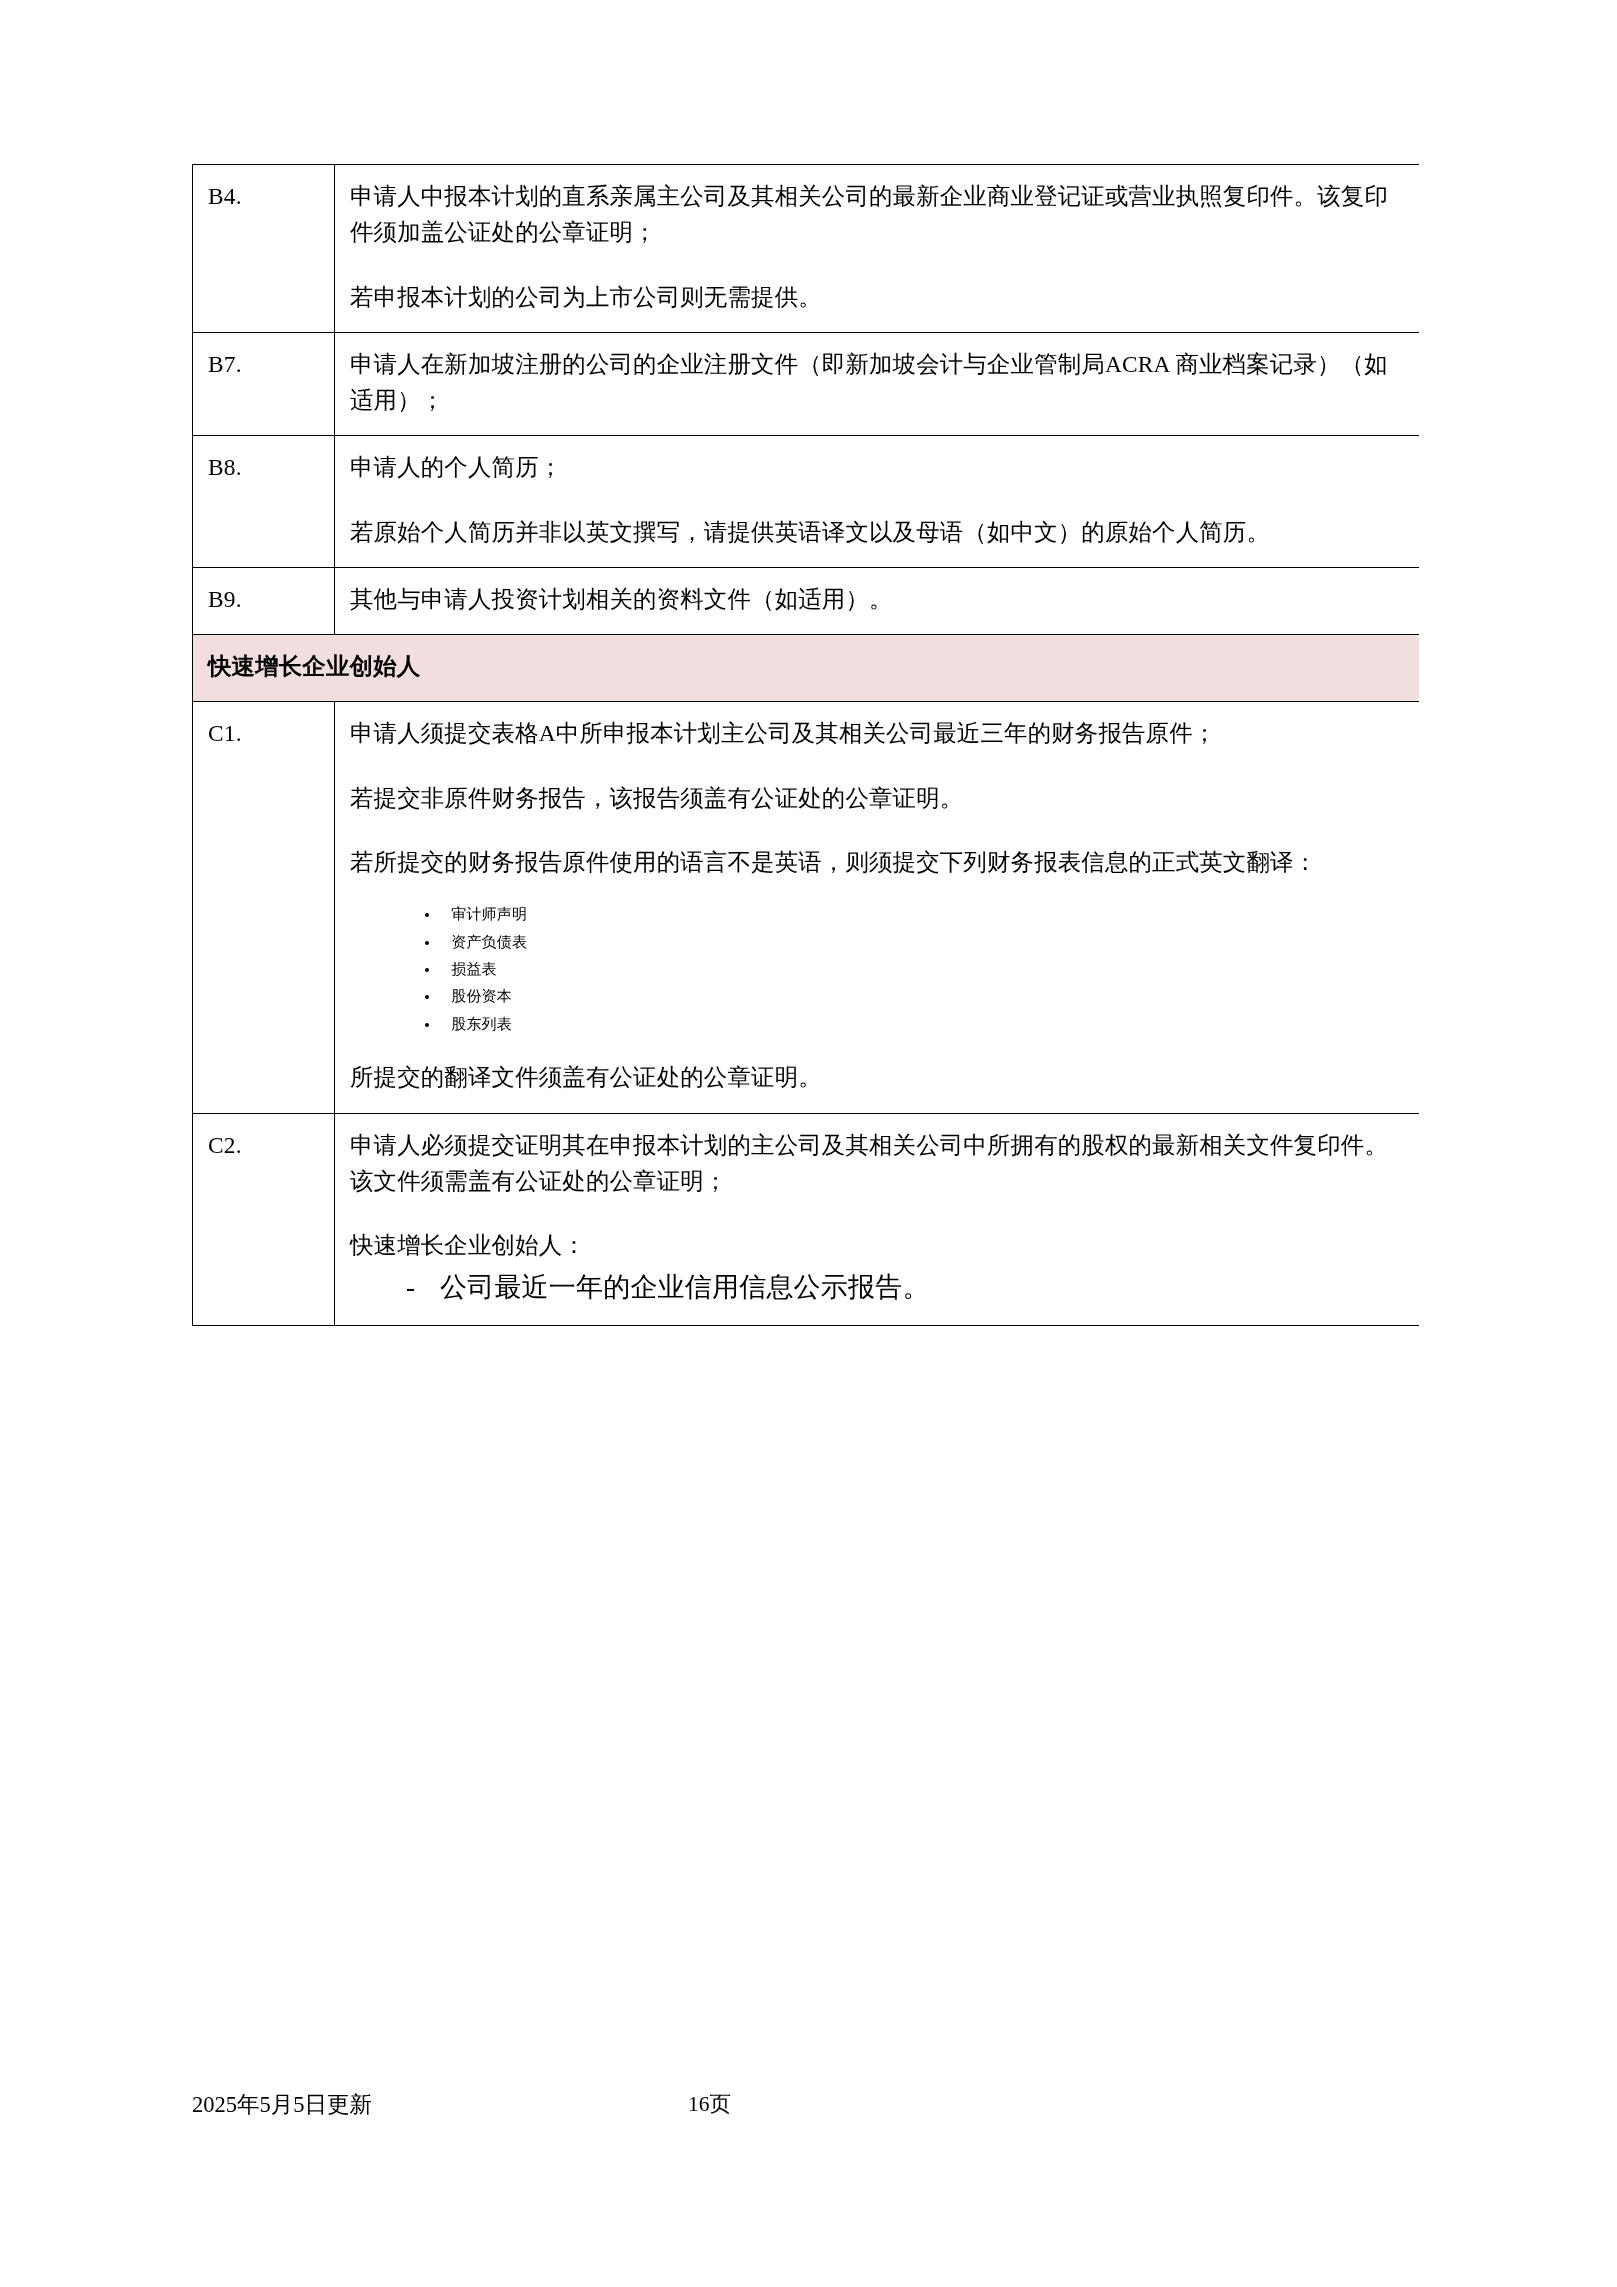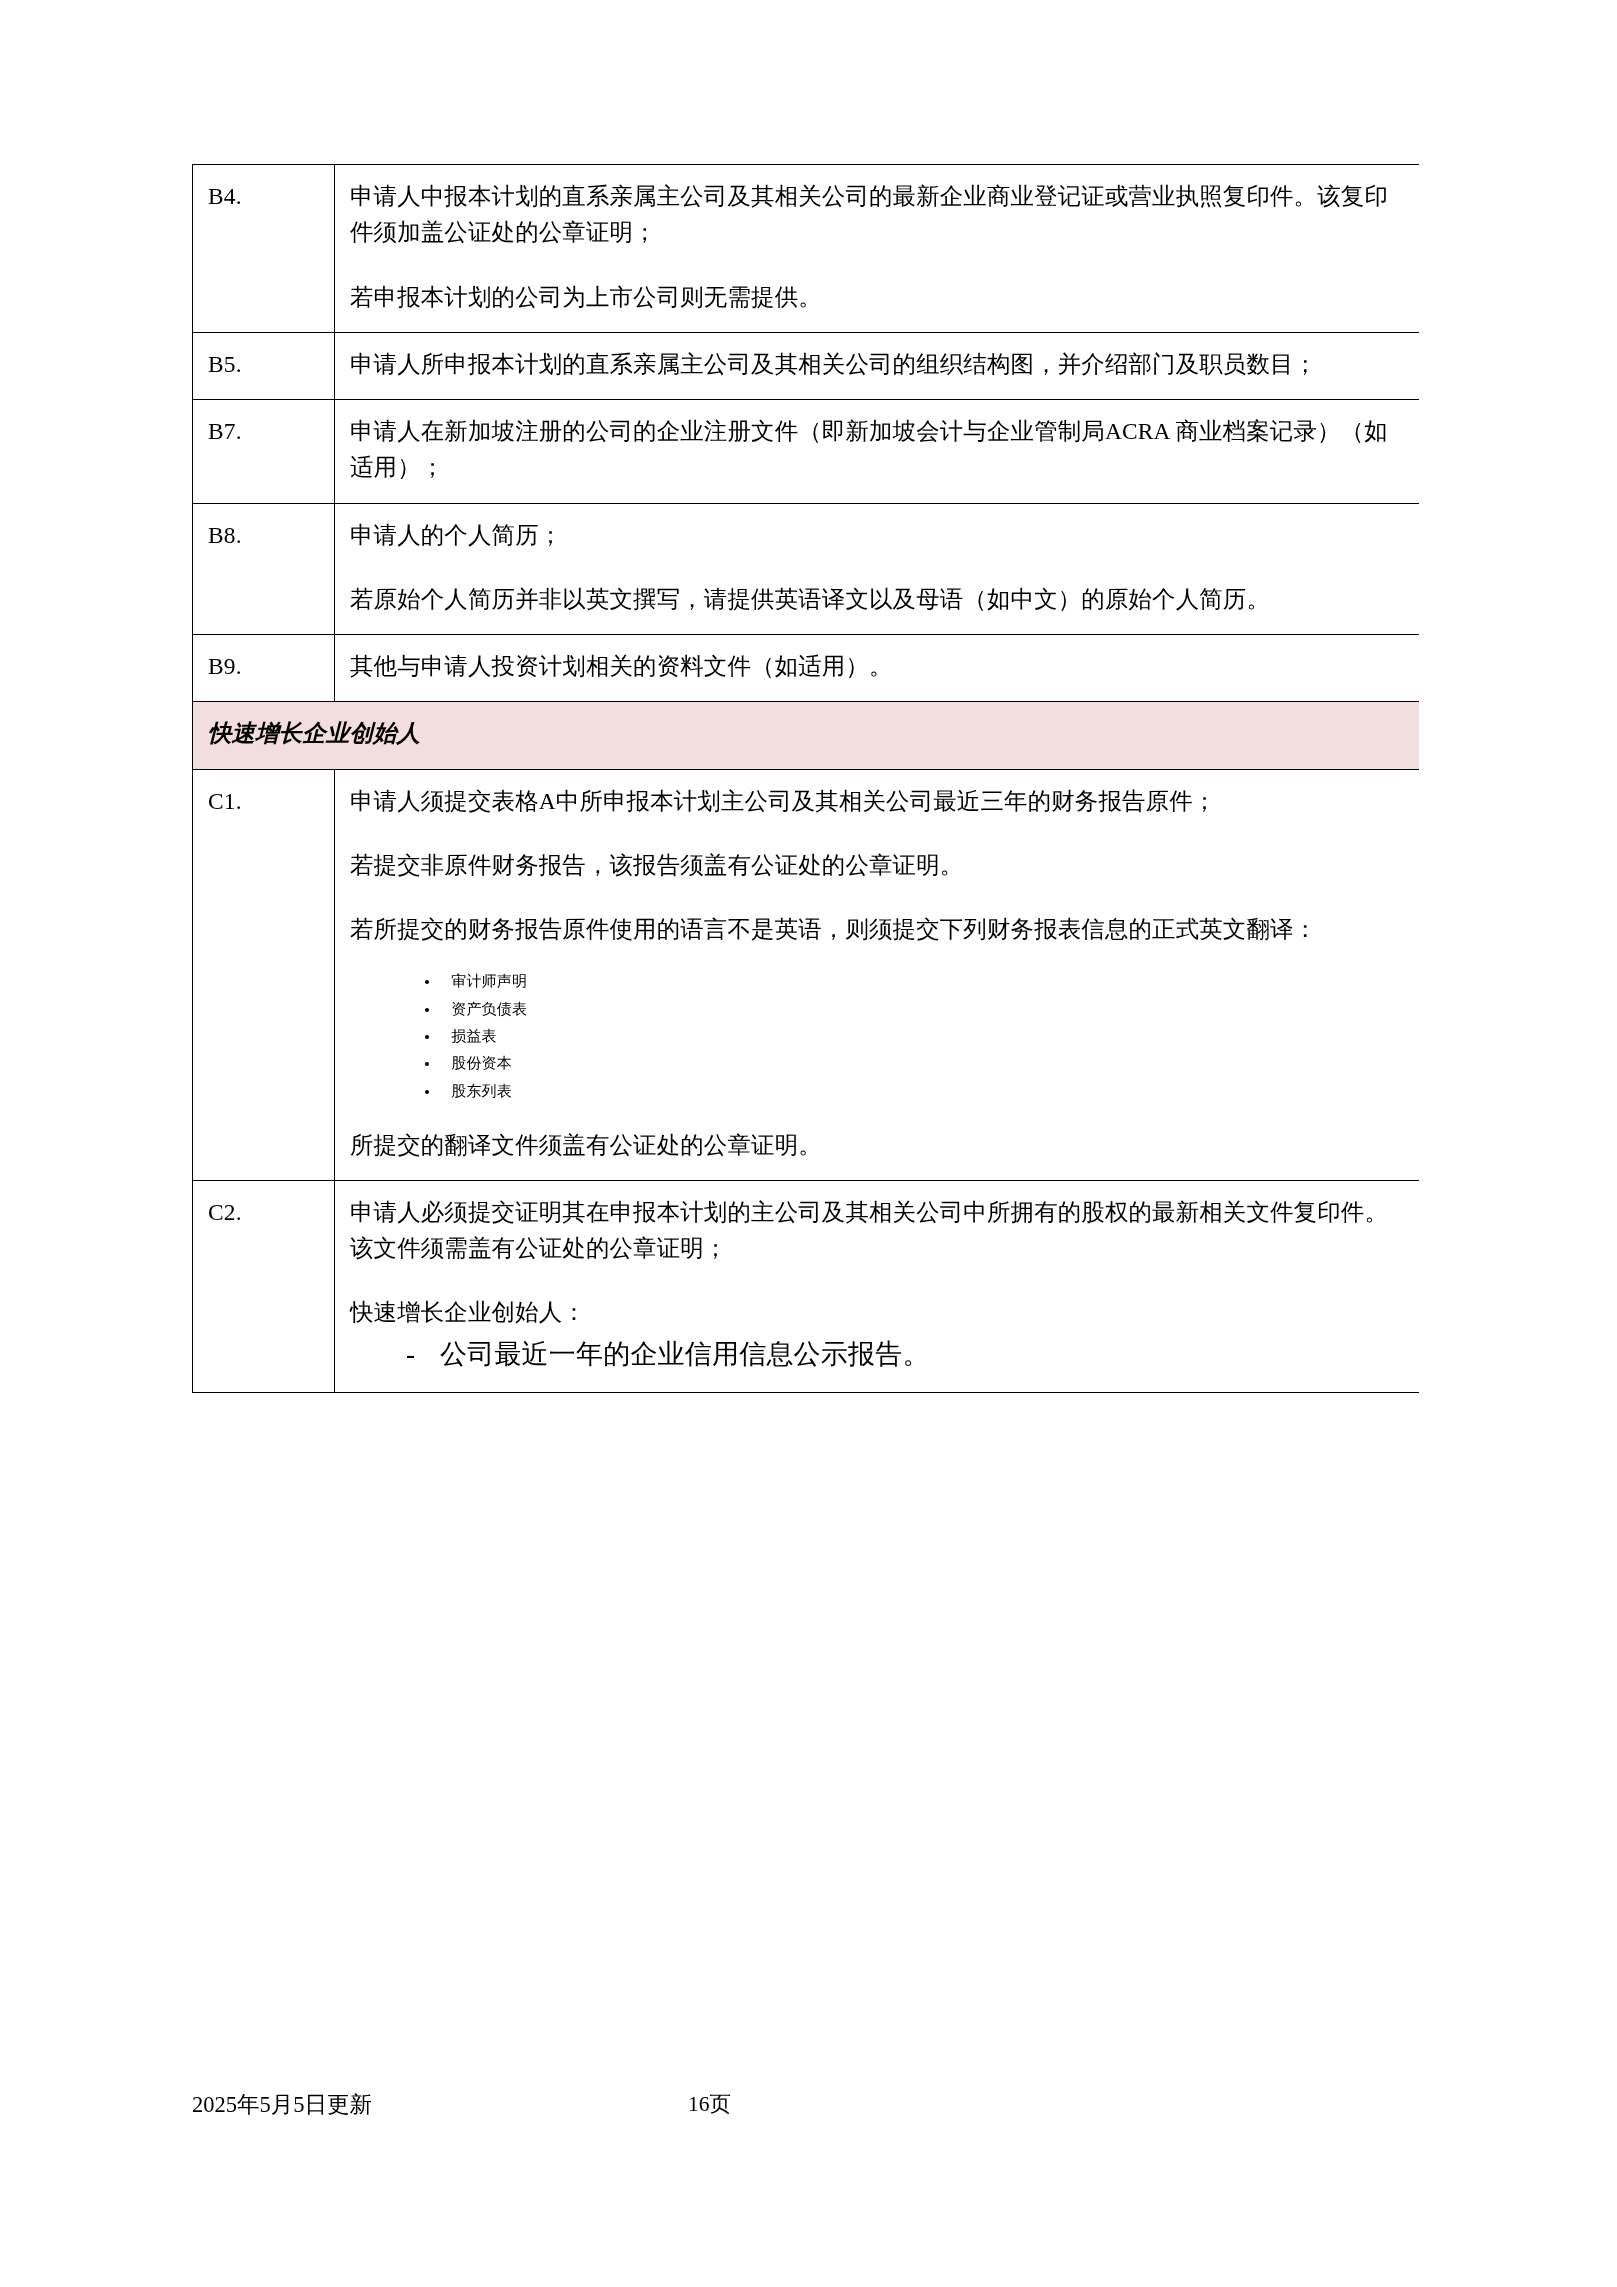--- a/index.html
+++ b/index.html
@@ -48,21 +48,20 @@
     margin: 0 0 0 0;
   }
   td.text-cell p + p {
     margin-top: 28px;
   }
   .section-head-row td {
     background: #f2dede;
     font-weight: bold;
     padding: 20.6px 15px 20.6px 20.6px;
     font-size: 24px;
-    font-style: italic;
   }
   ul.bullets {
     margin: 24px 0 24px 0;
     padding-left: 90px;
     list-style: disc;
   }
   ul.bullets li {
     margin: 0 0 5.6px 0;
     font-size: 15px;
     line-height: 1.45;
@@ -117,26 +116,20 @@
       </colgroup>
       <tbody>
         <tr>
           <td class="code-cell">B4.</td>
           <td class="text-cell">
             <p>申请人中报本计划的直系亲属主公司及其相关公司的最新企业商业登记证或营业执照复印件。该复印件须加盖公证处的公章证明；</p>
             <p>若申报本计划的公司为上市公司则无需提供。</p>
           </td>
         </tr>
 
-        <tr>
-          <td class="code-cell">B5.</td>
-          <td class="text-cell">
-            <p>申请人所申报本计划的直系亲属主公司及其相关公司的组织结构图，并介绍部门及职员数目；</p>
-          </td>
-        </tr>
 
 
         <tr>
           <td class="code-cell">B7.</td>
           <td class="text-cell">
             <p>申请人在新加坡注册的公司的企业注册文件（即新加坡会计与企业管制局ACRA 商业档案记录）（如适用）；</p>
           </td>
         </tr>
 
         <tr>

